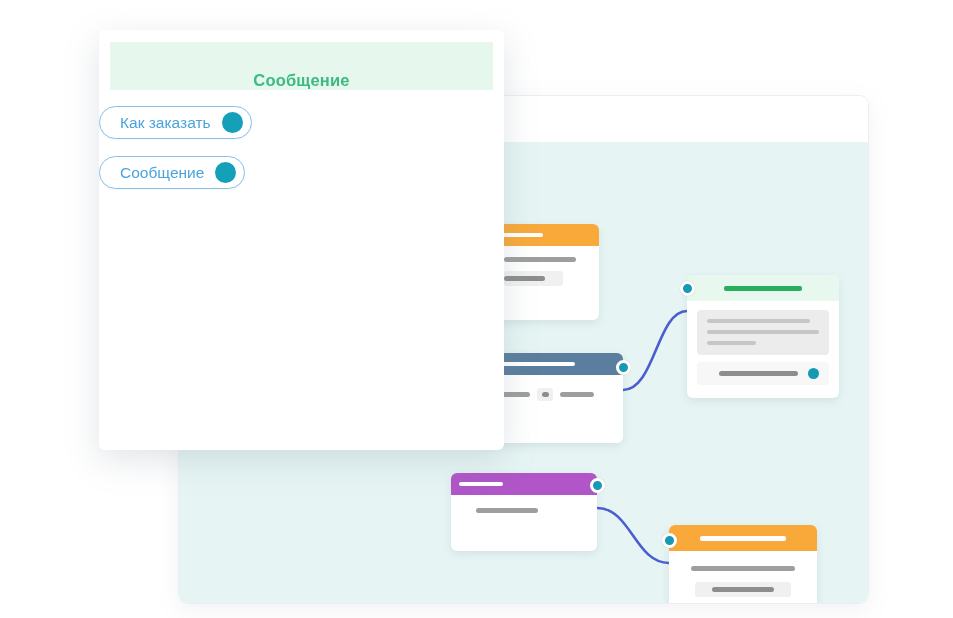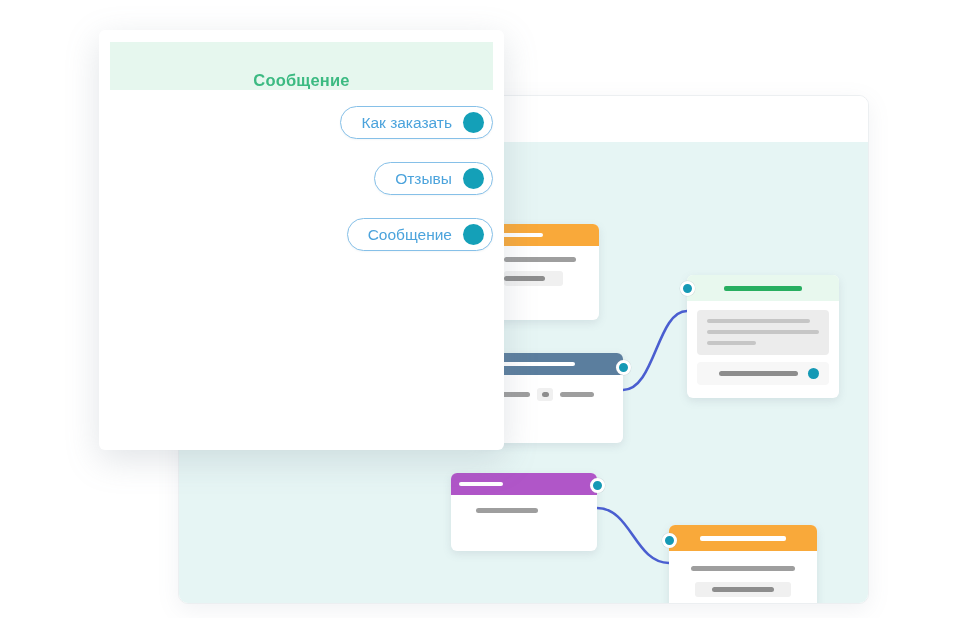--- a/index.html
+++ b/index.html
@@ -174,22 +174,22 @@
     padding: 13px 16px 15px 16px;
     color: #3a3a3a;
     font-size: 16px;
     line-height: 25px;
   }
   #quick-replies {
     margin-top: 16px;
     padding-right: 11px;
     display: flex;
     flex-direction: column;
-    align-items: flex-end;
-    gap: 23px;
+    align-items: flex-start;
+    gap: 17px;
   }
   .quick-reply {
     display: inline-flex;
     align-items: center;
     gap: 11px;
     background: #ffffff;
     border: 1.6px solid #86c0e8;
     border-radius: 22px;
     padding: 5px 8px 5px 20px;
     color: #4ba3dc;
@@ -299,22 +299,18 @@
     <span id="chat-header-title">Сообщение</span>
   </div>
 
 
   <div id="quick-replies">
     <div class="quick-reply">
       <span>Как заказать</span>
       <span class="qr-dot"></span>
     </div>
     <div class="quick-reply">
-      <span>Отзывы</span>
-      <span class="qr-dot"></span>
-    </div>
-    <div class="quick-reply">
       <span>Сообщение</span>
       <span class="qr-dot"></span>
     </div>
   </div>
 
 </div>
 
 </body></html>

